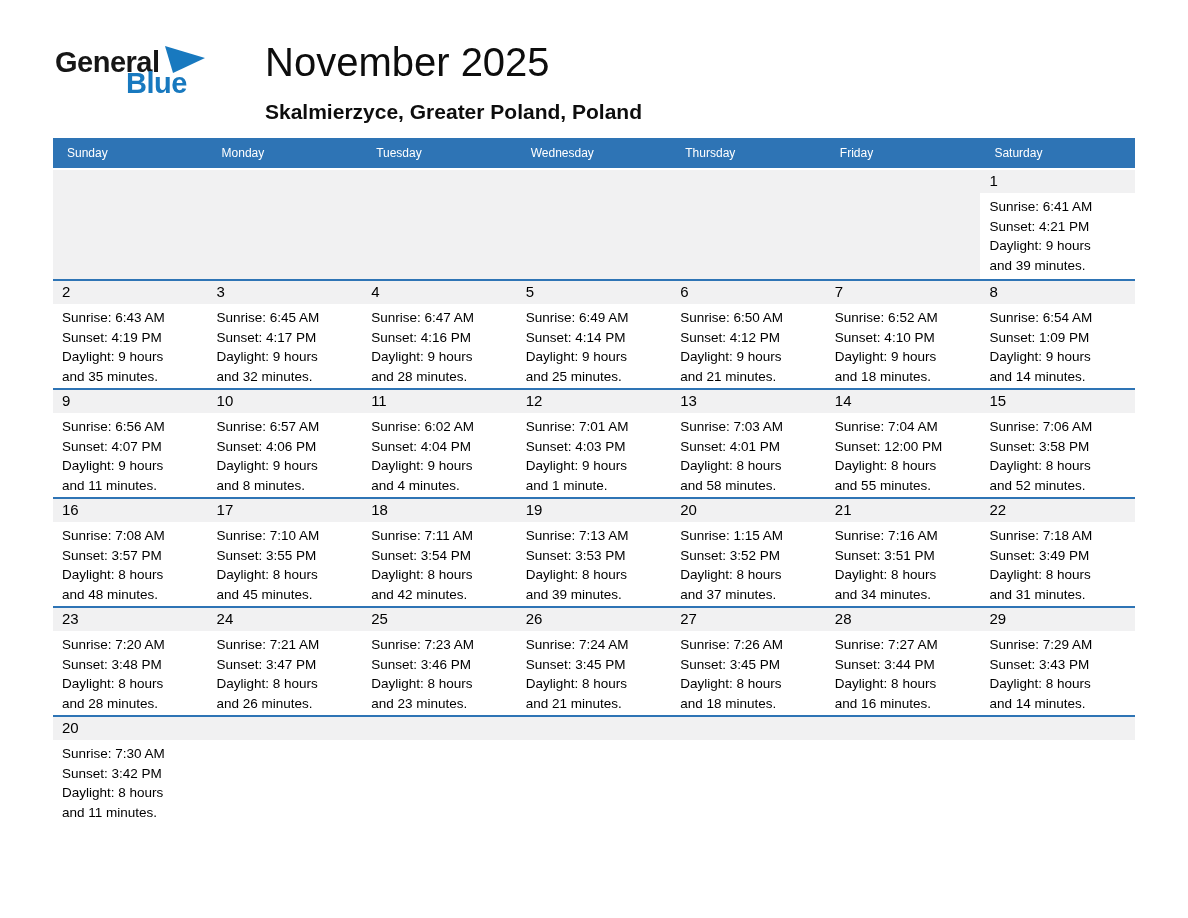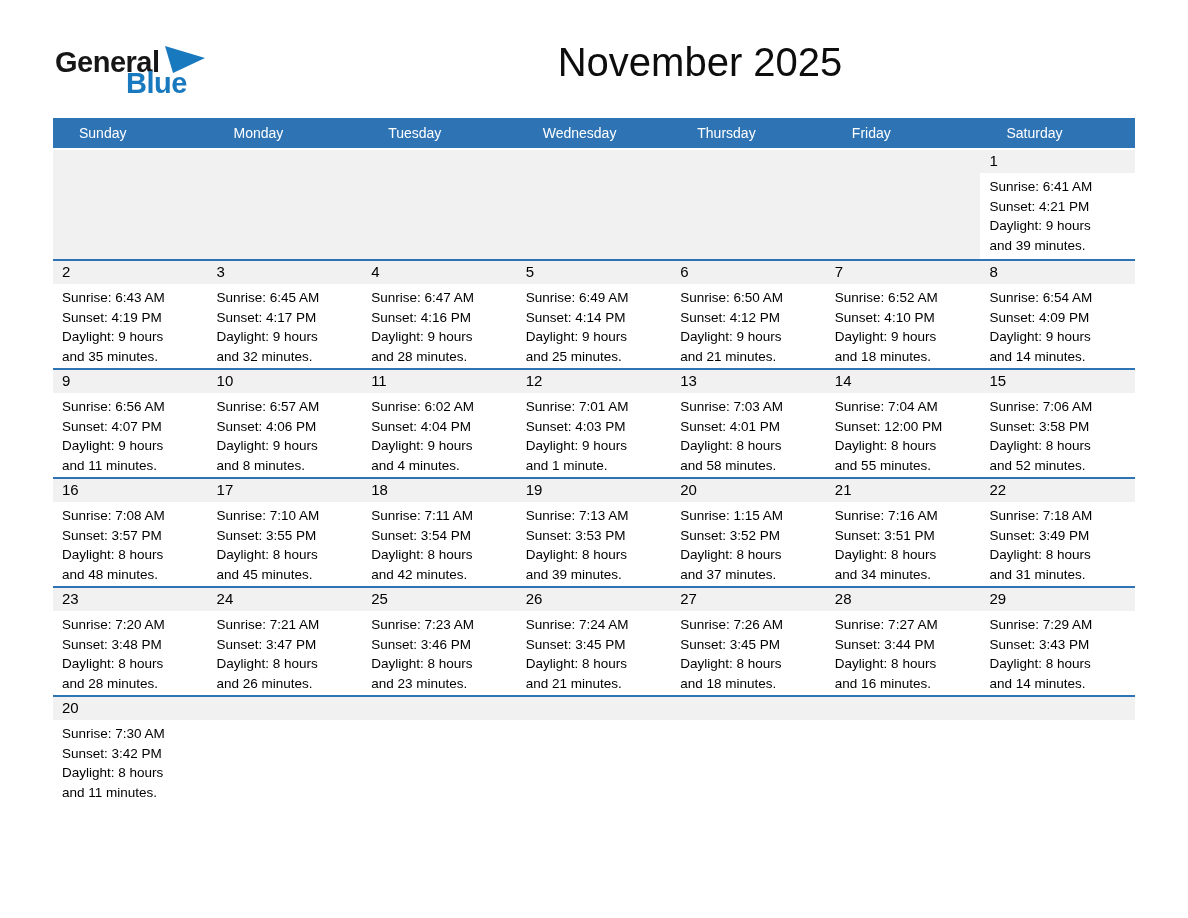--- a/index.html
+++ b/index.html
@@ -14,28 +14,28 @@
     font-family:"Liberation Sans", sans-serif;
   }
   .page{position:relative;width:1188px;height:918px;overflow:hidden;background:#fff;}
 
   
   .header{display:flex;justify-content:space-between;align-items:flex-start;padding:40px 53px 14px 55px;}
   .logo{position:relative;width:210px;height:64px;}
   .logo-general{position:absolute;left:0;top:6px;font-size:29px;font-weight:600;color:#161616;letter-spacing:-0.5px;}
   .logo-triangle{position:absolute;left:110px;top:4px;}
   .logo-blue{position:absolute;left:71px;top:27px;font-size:29px;font-weight:700;color:var(--logo-blue);letter-spacing:-0.5px;}
-  .titles{text-align:center;flex:1;}
+  .titles{text-align:left;flex:1;}
   .title{margin:0 0 16px 0;font-size:40px;font-weight:400;color:#0d0d0d;line-height:1.1;}
   .subtitle{margin:0;font-size:21px;font-weight:700;color:#0d0d0d;}
 
   
   .calendar{margin:0 53px;}
   .weekday-row{display:grid;grid-template-columns:repeat(7,1fr);background:var(--header-blue);height:30px;align-items:center;margin-bottom:2px;}
-  .weekday{color:#fff;font-size:14px;padding-left:26px;font-weight:400;}
+  .weekday{color:#fff;font-size:12px;padding-left:14px;font-weight:400;}
   .week-row{display:grid;grid-template-columns:repeat(7,1fr);min-height:109px;background:#fff;}
   .week-row + .week-row{border-top:2px solid var(--header-blue);}
   .day-cell{position:relative;}
   .day-cell.empty-full{background:var(--band-gray);}
   .day-number{height:23px;background:var(--band-gray);font-size:15px;padding:2px 0 0 9px;}
   .cell-lines{padding:4px 6px 0 9px;font-size:13.5px;line-height:19.5px;}
 </style>
 </head>
 <body>
 
@@ -44,20 +44,21 @@
   <div class="header">
     <div class="logo">
       <span class="logo-general">General</span>
       <svg class="logo-triangle" width="40" height="30" viewBox="0 0 40 30">
         <polygon points="0,2 40,14 8,29" fill="#1879BF"></polygon>
       </svg>
       <span class="logo-blue">Blue</span>
     </div>
     <div class="titles">
       <h1 class="title">November 2025</h1>
+      <h2 class="subtitle">Skalmierzyce, Greater Poland, Poland</h2>
     </div>
   </div>
 
   <div class="calendar">
     <div class="weekday-row" id="weekday-row">
         <div class="weekday">Sunday</div>
         <div class="weekday">Monday</div>
         <div class="weekday">Tuesday</div>
         <div class="weekday">Wednesday</div>
         <div class="weekday">Thursday</div>
@@ -134,21 +135,21 @@
               <div>Sunrise: 6:52 AM</div>
               <div>Sunset: 4:10 PM</div>
               <div>Daylight: 9 hours</div>
               <div>and 18 minutes.</div>
             </div>
           </div>
           <div class="day-cell">
             <div class="day-number">8</div>
             <div class="cell-lines">
               <div>Sunrise: 6:54 AM</div>
-              <div>Sunset: 4:09 PM</div>
+              <div>Sunset: 1:09 PM</div>
               <div>Daylight: 9 hours</div>
               <div>and 14 minutes.</div>
             </div>
           </div>
         </div>
         <div class="week-row">
           <div class="day-cell">
             <div class="day-number">9</div>
             <div class="cell-lines">
               <div>Sunrise: 6:56 AM</div>

